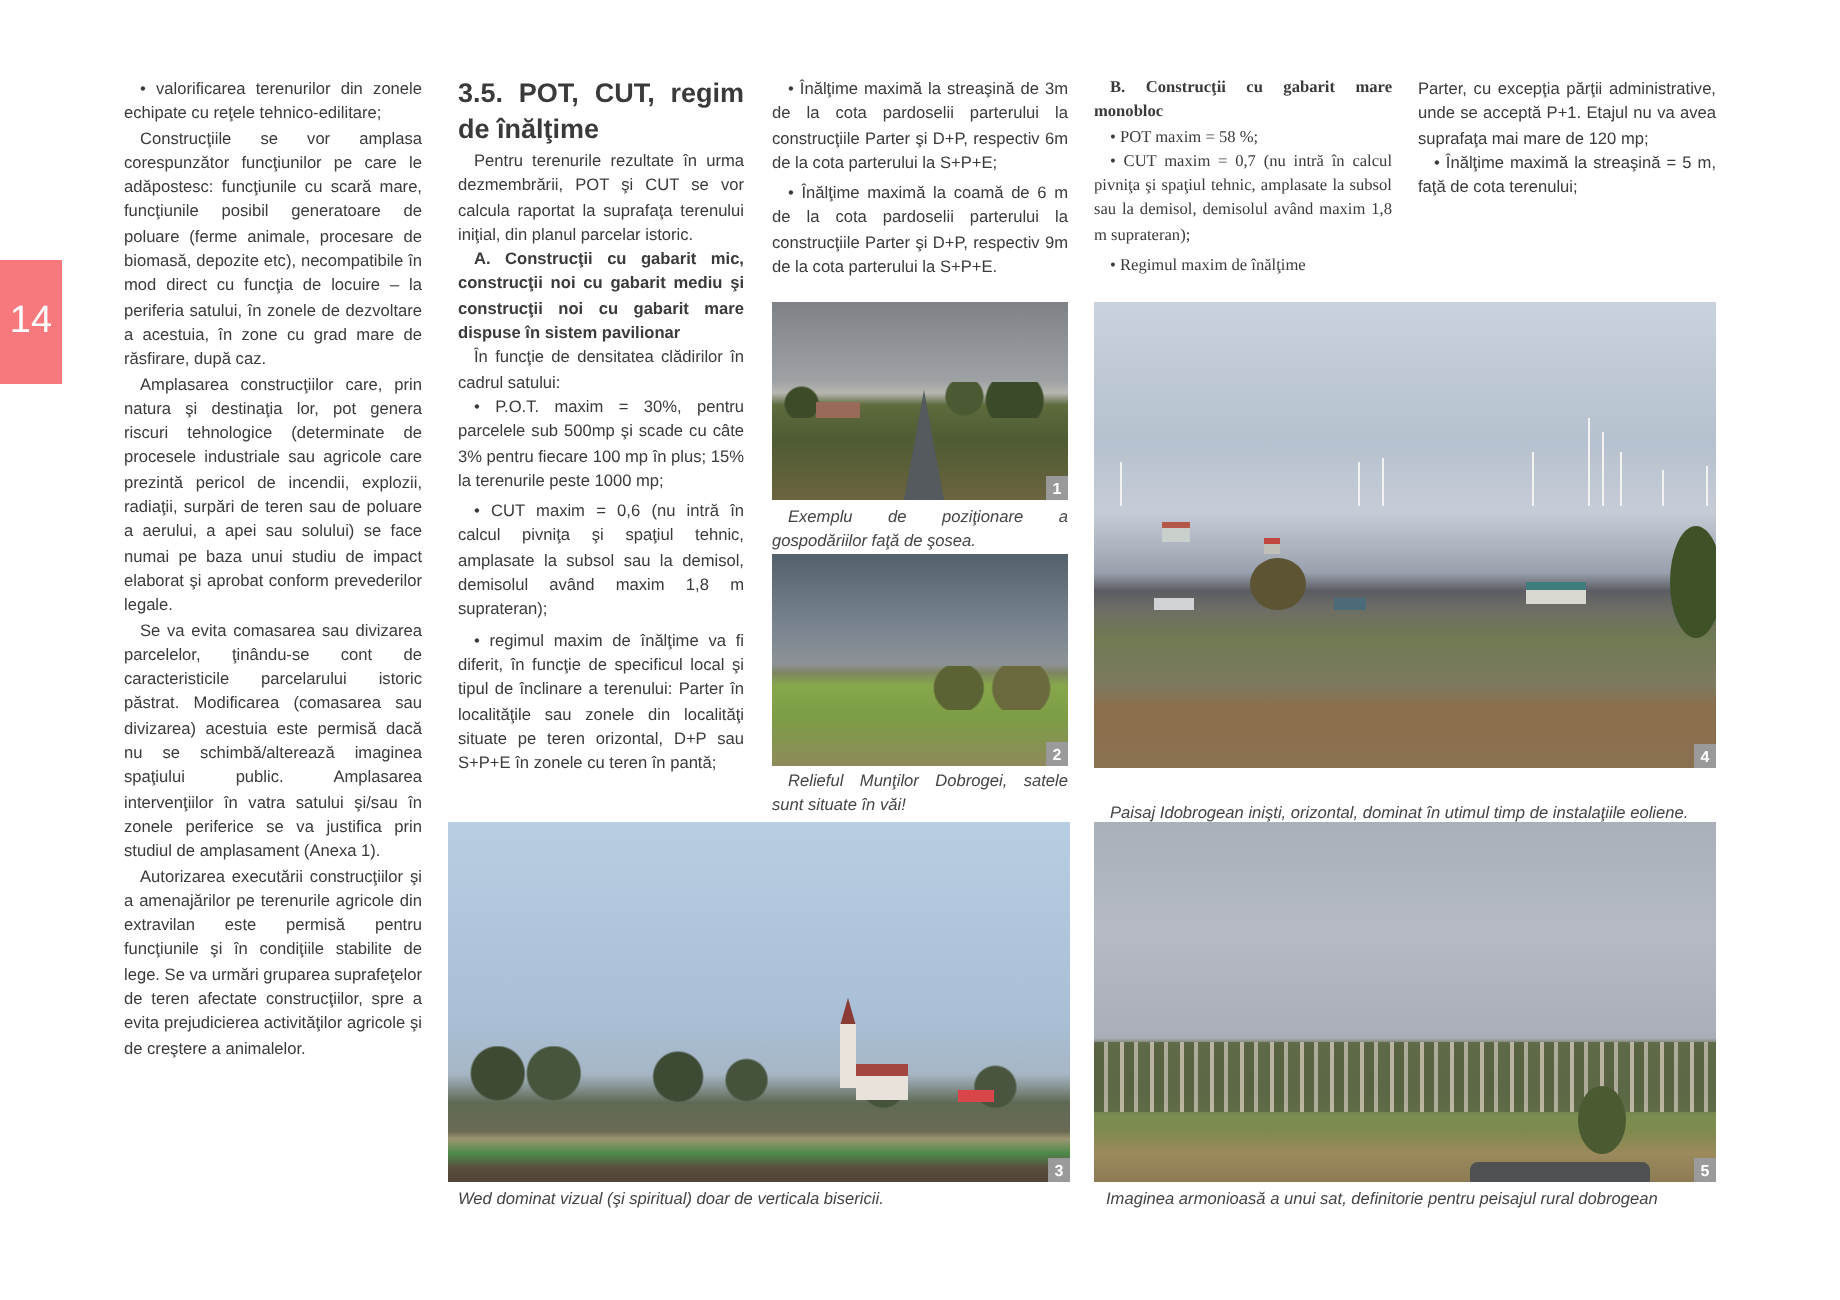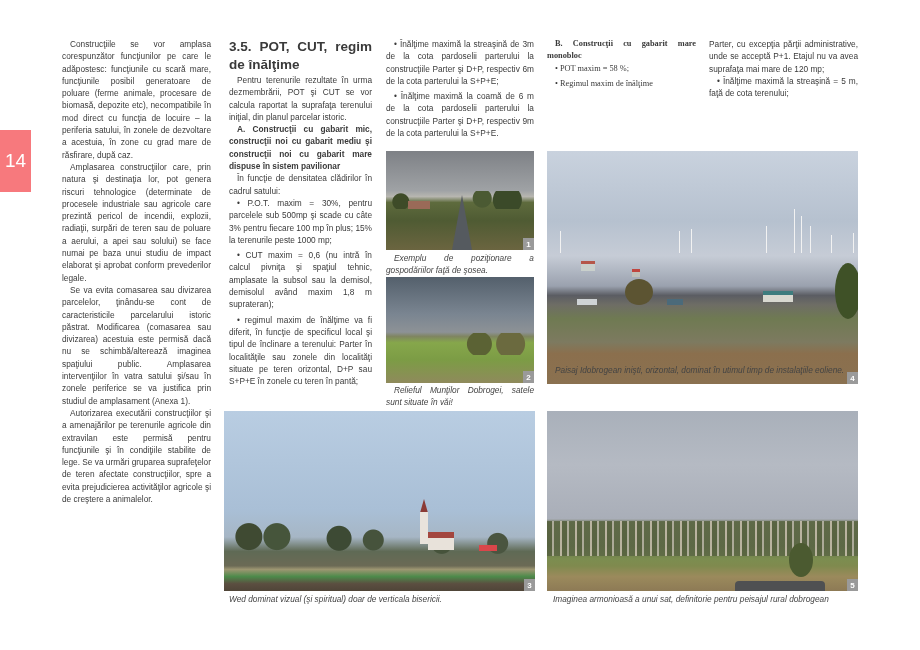--- a/index.html
+++ b/index.html
@@ -74,20 +74,21 @@
   .p5 .bush { position:absolute; left:242px; top:132px; width:24px; height:34px; border-radius:50%; background:#4b5a30; }
 </style>
 </head>
 <body>
 
 <div class="page-badge">
   <span>14</span>
 </div>
 
 <div class="col c1">
+  <p>• valorificarea terenurilor din zonele echipate cu reţele tehnico-edilitare;</p>
   <p>Construcţiile se vor amplasa corespunzător funcţiunilor pe care le adăpostesc: funcţiunile cu scară mare, funcţiunile posibil generatoare de poluare (ferme animale, procesare de biomasă, depozite etc), necompatibile în mod direct cu funcţia de locuire – la periferia satului, în zonele de dezvoltare a acestuia, în zone cu grad mare de răsfirare, după caz.</p>
   <p>Amplasarea construcţiilor care, prin natura şi destinaţia lor, pot genera riscuri tehnologice (determinate de procesele industriale sau agricole care prezintă pericol de incendii, explozii, radiaţii, surpări de teren sau de poluare a aerului, a apei sau solului) se face numai pe baza unui studiu de impact elaborat şi aprobat conform prevederilor legale.</p>
   <p>Se va evita comasarea sau divizarea parcelelor, ţinându-se cont de caracteristicile parcelarului istoric păstrat. Modificarea (comasarea sau divizarea) acestuia este permisă dacă nu se schimbă/alterează imaginea spaţiului public. Amplasarea intervenţiilor în vatra satului şi/sau în zonele periferice se va justifica prin studiul de amplasament (Anexa 1).</p>
   <p>Autorizarea executării construcţiilor şi a amenajărilor pe terenurile agricole din extravilan este permisă pentru funcţiunile şi în condiţiile stabilite de lege. Se va urmări gruparea suprafeţelor de teren afectate construcţiilor, spre a evita prejudicierea activităţilor agricole şi de creştere a animalelor.</p>
 </div>
 
 <div class="col c2">
   <p class="heading">3.5. POT, CUT, regim de înălţime</p>
   <p>Pentru terenurile rezultate în urma dezmembrării, POT şi CUT se vor calcula raportat la suprafaţa terenului iniţial, din planul parcelar istoric.</p>
   <p class="bold">A. Construcţii cu gabarit mic, construcţii noi cu gabarit mediu şi construcţii noi cu gabarit mare dispuse în sistem pavilionar</p>
@@ -98,20 +99,21 @@
 </div>
 
 <div class="col c3">
   <p>• Înălţime maximă la streaşină de 3m de la cota pardoselii parterului la construcţiile Parter şi D+P, respectiv 6m de la cota parterului la S+P+E;</p>
   <p class="gap">• Înălţime maximă la coamă de 6 m de la cota pardoselii parterului la construcţiile Parter şi D+P, respectiv 9m de la cota parterului la S+P+E.</p>
 </div>
 
 <div class="col c4">
   <p class="bold">B. Construcţii cu gabarit mare monobloc</p>
   <p>• POT maxim = 58 %;</p>
+  <p>• CUT maxim = 0,7 (nu intră în calcul pivniţa şi spaţiul tehnic, amplasate la subsol sau la demisol, demisolul având maxim 1,8 m suprateran);</p>
   <p class="gap">• Regimul maxim de înălţime</p>
 </div>
 
 <div class="col c5">
   <p class="noind">Parter, cu excepţia părţii administrative, unde se acceptă P+1. Etajul nu va avea suprafaţa mai mare de 120 mp;</p>
   <p>• Înălţime maximă la streaşină = 5 m, faţă de cota terenului;</p>
 </div>
 
 <div class="photo p1">
   <div class="trees"></div>
@@ -155,21 +157,21 @@
   <div class="turbine" style="left:306px; top:82px; height:20px;"></div>
   <div class="house" style="left:34px; top:110px; width:14px; height:7px; background:#c9d0cc; border-top:3px solid #b5574a;"></div>
   <div class="house" style="left:85px; top:118px; width:8px; height:5px; background:#c0c0b8; border-top:3px solid #c0463f;"></div>
   <div class="house" style="left:216px; top:140px; width:30px; height:7px; background:#d8d8d0; border-top:4px solid #3e7c7e;"></div>
   <div class="house" style="left:30px; top:148px; width:20px; height:6px; background:#cfd3d5;"></div>
   <div class="house" style="left:120px; top:148px; width:16px; height:6px; background:#4b6a7a;"></div>
   <div class="tree" style="left:78px; top:128px; width:28px; height:26px; background:#5c5432;"></div>
   <div class="tree" style="left:288px; top:112px; width:26px; height:56px; background:#3f5127;"></div>
   <div class="num">4</div>
 </div>
-<div class="caption" style="left:547px; top:364px; width:311px;">
+<div class="caption" style="left:547px; top:400px; width:311px;">
   <span class="cap-ind">Paisaj Idobrogean inişti, orizontal, dominat în utimul timp de instalaţiile eoliene.</span>
 </div>
 
 <div class="photo p5">
   <div class="village"></div>
   <div class="bush"></div>
   <div class="road"></div>
   <div class="num">5</div>
 </div>
 <div class="caption" style="left:553px; top:593px; width:305px;">

